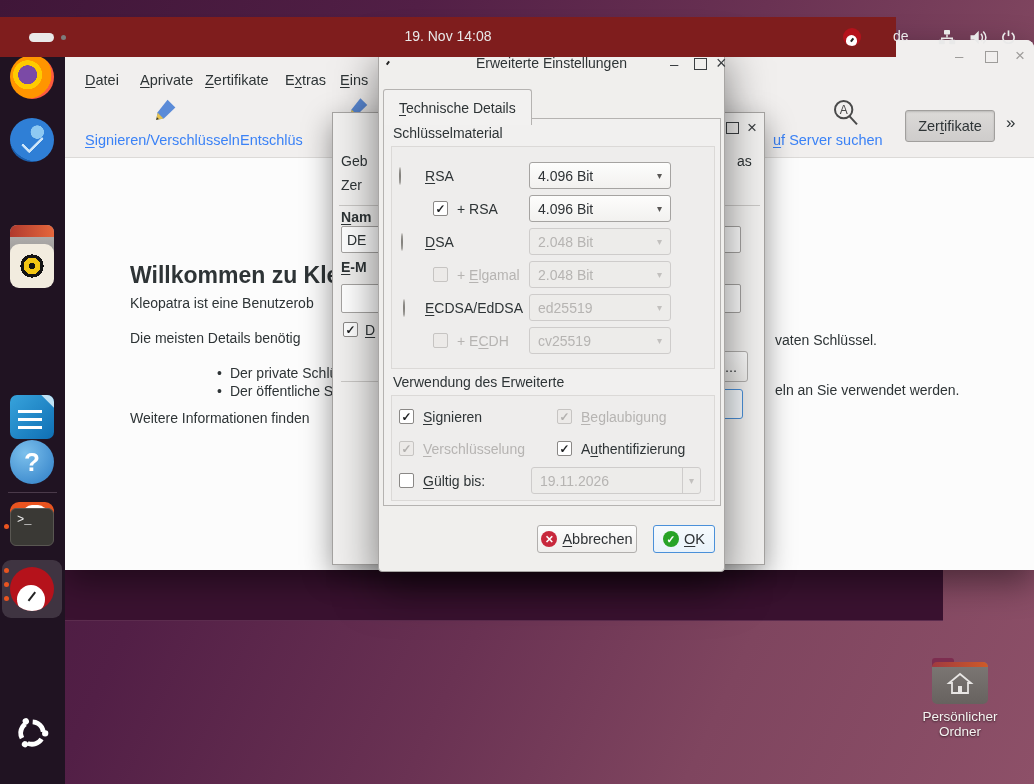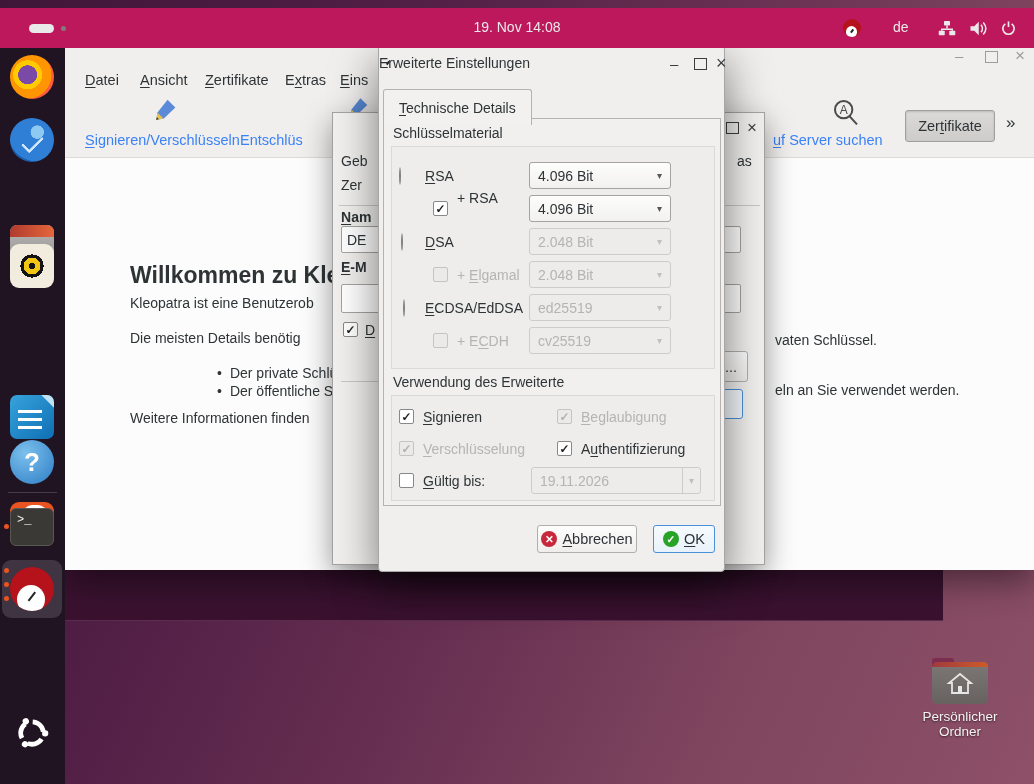--- a/index.html
+++ b/index.html
@@ -2,21 +2,21 @@
 <html><head>
 <meta charset="utf-8">
 <style>
   html,body{margin:0;padding:0}
   body{width:1034px;height:784px;position:relative;overflow:hidden;
        font-family:"Liberation Sans",sans-serif;color:#2e3436;
        background:linear-gradient(115deg,#3f1638 0%,#521f46 30%,#6a3253 55%,#7f455f 75%,#8d5068 100%)}
   .abs{position:absolute}
   .mn{text-decoration:underline;text-underline-offset:2px}
   
-  #topbar{left:0;top:8px;width:1034px;height:40px;background:#be185d;color:#e9e9e9;z-index:50;font-size:14px}
+  #topbar{left:0;top:17px;width:896px;height:40px;background:#7f1d1d;color:#e9e9e9;z-index:50;font-size:14px}
   #activities-pill{left:29px;top:16px;width:25px;height:9px;border-radius:5px;background:#e9e9e9}
   #activities-dot{left:61px;top:18px;width:5px;height:5px;border-radius:50%;background:#7d7d7d}
   #clock{left:0;right:0;top:11px;text-align:center}
   .tray{top:10px;display:flex;align-items:center}
   
   .kicon{border-radius:50%;background:#b5121b;position:relative;overflow:hidden}
   .kicon::before{content:"";position:absolute;left:16%;top:40%;width:64%;height:66%;background:#fff;border-radius:50%}
   .kicon::after{content:"";position:absolute;left:47%;top:54%;width:2px;height:24%;background:#222;transform:rotate(38deg)}
   
   #dock{left:0;top:40px;width:65px;height:744px;background:#201322;z-index:40}
@@ -59,21 +59,21 @@
   #wizard{left:332px;top:112px;width:433px;height:453px;background:#f1f0ef;border:1px solid #a5a3a1;
           box-shadow:0 10px 28px rgba(0,0,0,.4);z-index:4;font-size:14px;box-sizing:border-box}
   .winbtn-dark{color:#3a3e41;font-size:15px;line-height:1}
   .inputbox{background:#fff;border:1px solid #a5a3a1;border-radius:2px;display:flex;align-items:center;padding:0 5px;box-sizing:border-box}
   .hr{height:1px;background:#c9c7c5}
   .btn{display:flex;align-items:center;justify-content:center;gap:5px;border:1px solid #b1afad;border-radius:3px;
        background:linear-gradient(#fdfdfd,#efeeec);font-size:14.5px;color:#2f3336;box-sizing:border-box}
   
   #adv{left:378px;top:45px;width:347px;height:527px;background:#f0efed;border:1px solid #a8a6a4;border-radius:4px;
        box-shadow:0 16px 44px rgba(0,0,0,.5);z-index:5;font-size:14px;box-sizing:border-box}
-  #adv-title{left:0;right:0;top:9px;text-align:left;font-size:14px}
+  #adv-title{left:0;right:0;top:9px;text-align:center;font-size:14px}
   #adv-tab{left:4px;top:43px;height:29px;padding:3px 15px;background:#f2f1f0;border:1px solid #b5b3b1;border-bottom:none;
            border-radius:3px 3px 0 0;display:flex;align-items:center;z-index:2}
   #adv-pane{left:4px;top:72px;width:338px;height:388px;border:1px solid #b5b3b1;background:#f1f0ef;box-sizing:border-box}
   .group{border:1px solid #dbd9d7;background:#eeedec}
   .cb{width:15px;height:15px;border:1px solid #8a8886;background:#fff;border-radius:2px;display:flex;align-items:center;
       justify-content:center;font-size:12px;font-weight:bold;color:#1d1f21;box-sizing:border-box}
   .cb .m{display:none;line-height:1}
   .cb.on .m{display:block}
   .cb.dis{background:#eceae8;border-color:#c6c4c2;color:#b2b0ae}
   .rad{width:15px;height:15px;border:1px solid #85837f;border-radius:50%;background:#fdfdfc;position:relative;box-sizing:border-box}
@@ -140,21 +140,21 @@
 </div>
 
 <div id="main-window" class="abs">
   <div id="mw-chrome" class="abs"></div>
   <span class="abs kicon" style="left:15px;top:4px;width:22px;height:22px"></span>
   <span class="abs winbtn" style="left:890px;top:8px">–</span>
   <span class="abs winbtn" style="left:920px;top:10px"><span class="maxbox"></span></span>
   <span class="abs winbtn" style="left:950px;top:7px;font-size:17px">×</span>
 
   <span class="abs menu-item" style="left:20px"><span class="mn">D</span><span>atei</span></span>
-  <span class="abs menu-item" style="left:75px"><span class="mn">A</span><span>nsicht</span></span>
+  <span class="abs menu-item" style="left:75px"><span class="mn">A</span><span>private</span></span>
   <span class="abs menu-item" style="left:140px"><span class="mn">Z</span><span>ertifikate</span></span>
   <span class="abs menu-item" style="left:220px"><span>E</span><span class="mn">x</span><span>tras</span></span>
   <span class="abs menu-item" style="left:275px"><span class="mn">E</span><span>ins</span></span>
 
   <span class="abs" style="left:88px;top:56px">
     <svg width="27" height="25" viewBox="0 0 24 24">
         <path d="M13 3.5 l7.5 7.5 L9.5 21.5 2 23 3.5 15.5 Z" fill="#5b8bd8"></path>
         <path d="M2 23 l1.5-7 5.5 5.5 Z" fill="#e7c34f"></path>
         <path d="M2 23 l2.6-1 -1.7-1.7 Z" fill="#333"></path>
       </svg>
@@ -242,21 +242,21 @@
   <span class="abs rad on" style="left:20px;top:122px"></span>
   <span class="abs" style="left:46px;top:122px"><span class="mn">R</span><span>SA</span></span>
   <div class="abs combo" style="left:150px;top:116px;width:142px">
     <span>4.096 Bit</span>
       <span class="arr">▾</span>
   </div>
   
   <span class="abs cb on" style="left:54px;top:155px">
       <span class="m">✓</span>
     </span>
-  <span class="abs" style="left:78px;top:144px"><span>+ RSA</span></span>
+  <span class="abs" style="left:78px;top:155px"><span>+ RSA</span></span>
   <div class="abs combo" style="left:150px;top:149px;width:142px">
     <span>4.096 Bit</span>
       <span class="arr">▾</span>
   </div>
   
   <span class="abs rad" style="left:20px;top:188px"></span>
   <span class="abs" style="left:46px;top:188px"><span class="mn">D</span><span>SA</span></span>
   <div class="abs combo dis" style="left:150px;top:182px;width:142px">
     <span>2.048 Bit</span>
       <span class="arr">▾</span>

